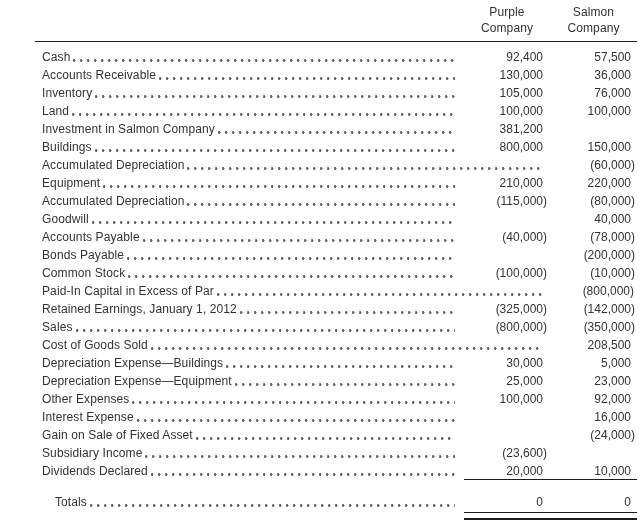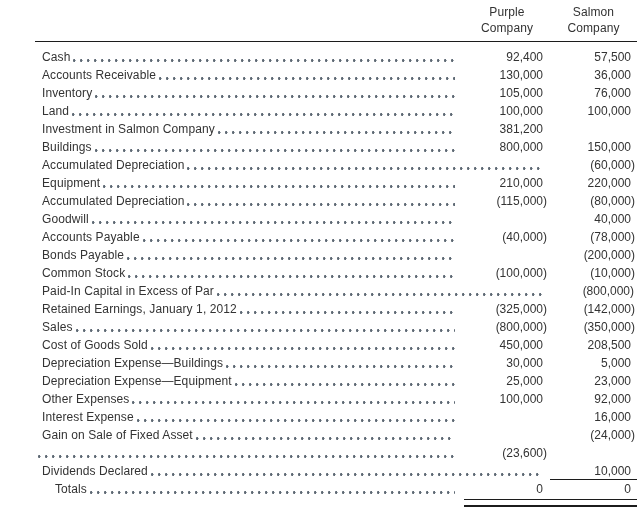--- a/index.html
+++ b/index.html
@@ -59,21 +59,21 @@
     padding-right: 7px;
     white-space: nowrap;
   }
   .num.salmon { width: 87px; padding-right: 6px; text-align: right; }
   
   .num.paren { padding-right: 3px; }
   .num.salmon.paren { padding-right: 2px; }
   
   .num.u { border-bottom: 1.6px solid var(--rule, #1c1c1c); }
   
-  .totals-row { margin-top: 0; }
+  .totals-row { margin-top: 13px; }
   .totals-row .num { position: relative; }
   .totals-row .num::after {
     content: "";
     position: absolute;
     left: 0; right: 0;
     top: calc(100% + 1px);
     height: 4.5px;
     border-top: 1.3px solid var(--rule, #1c1c1c);
     border-bottom: 2.6px solid var(--rule, #1c1c1c);
   }
@@ -238,21 +238,20 @@
     </div>
     <div class="num purple paren">(800,000)</div>
     <div class="num salmon paren">(350,000)</div>
   </div>
 
   <div class="row">
     <div class="labelwrap">
       <span class="label">Cost of Goods Sold</span>
       <span class="leader"></span>
     </div>
-    <div class="num purple">450,000</div>
     <div class="num salmon">208,500</div>
   </div>
 
   <div class="row">
     <div class="labelwrap">
       <span class="label">Depreciation Expense—Buildings</span>
       <span class="leader"></span>
     </div>
     <div class="num purple">30,000</div>
     <div class="num salmon">5,000</div>
@@ -289,31 +288,33 @@
     <div class="labelwrap">
       <span class="label">Gain on Sale of Fixed Asset</span>
       <span class="leader"></span>
     </div>
     <div class="num purple"></div>
     <div class="num salmon paren">(24,000)</div>
   </div>
 
   <div class="row">
     <div class="labelwrap">
+      <span class="label">Subsidiary Income</span>
       <span class="leader"></span>
     </div>
     <div class="num purple paren">(23,600)</div>
     <div class="num salmon"></div>
   </div>
 
   <div class="row">
     <div class="labelwrap">
       <span class="label">Dividends Declared</span>
       <span class="leader"></span>
     </div>
+    <div class="num purple u">20,000</div>
     <div class="num salmon u">10,000</div>
   </div>
 </div>
 
   <div class="row totals-row">
     <div class="labelwrap">
       <span class="label totals-label">Totals</span>
       <span class="leader"></span>
     </div>
     <div class="num purple">0</div>

